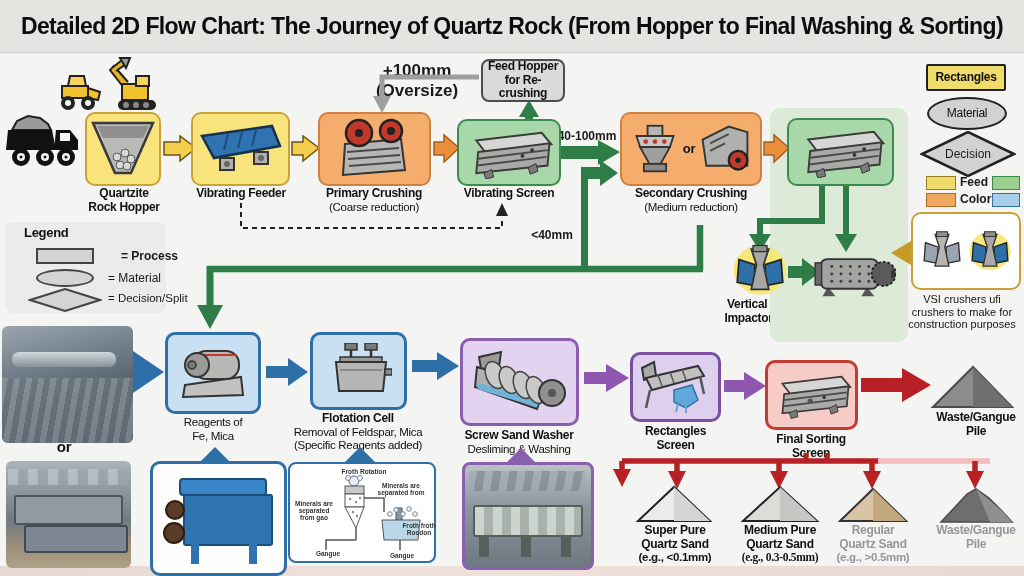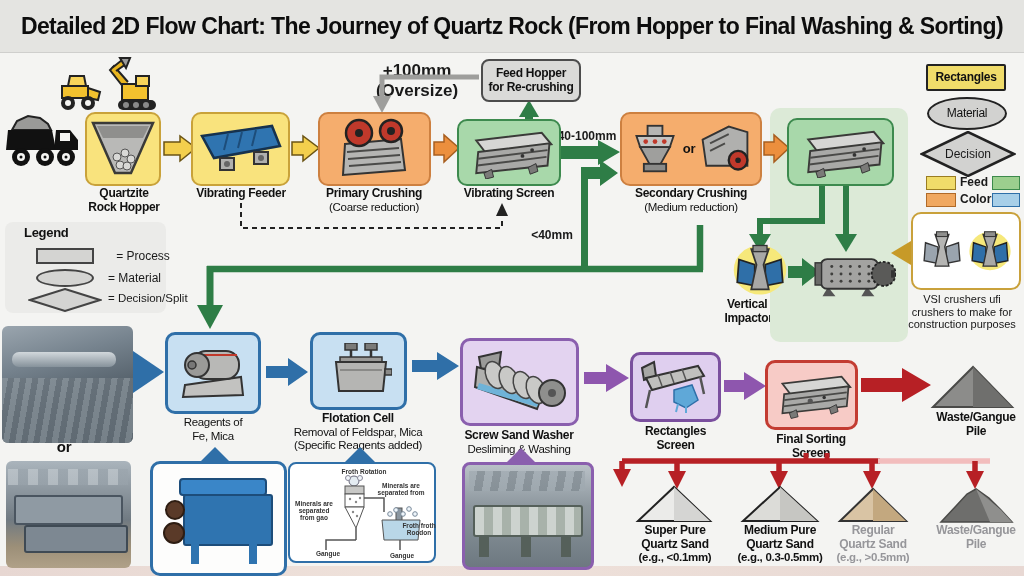--- a/index.html
+++ b/index.html
@@ -224,21 +224,21 @@
     <polygon points="14,26 88,17 86,40 12,48" fill="#a9a9a7" stroke="#3a3a38" stroke-width="2"></polygon>
     <path d="M14,33 L86,24 M13,40 L85,31" stroke="#4a4a48" stroke-width="2"></path>
     <circle cx="60" cy="30" r="2" fill="#333"></circle>
       <circle cx="70" cy="24" r="2" fill="#333"></circle>
     <polygon points="20,48 28,44 30,52 22,54" fill="#7a7a78" stroke="#333"></polygon>
     <polygon points="66,42 74,38 76,46 68,49" fill="#7a7a78" stroke="#333"></polygon>
   </svg>
 </div>
 <div class="lbl" style="left:453px;top:187px;width:112px;">Vibrating Screen</div>
 
-<div class="box graybox z3" style="left:481px;top:59px;width:100px;height:43px;flex-direction:column;">
+<div class="box graybox z3" style="left:481px;top:59px;width:84px;height:43px;flex-direction:column;">
   <div class="lbl" style="position:static;">Feed Hopper</div>
   <div class="lbl" style="position:static;">for Re-crushing</div>
 </div>
 <div class="smlbl" style="left:356px;top:61px;width:122px;font-size:17px;">+100mm (Oversize)</div>
 <div class="smlbl" style="left:552px;top:129px;width:70px;">40-100mm</div>
 <div class="smlbl" style="left:524px;top:228px;width:56px;">&lt;40mm</div>
 <div class="smlbl" style="left:849px;top:219px;width:54px;">-40mm</div>
 
 <div class="box obox z3" style="left:620px;top:112px;width:142px;height:74px;gap:2px;">
   <svg width="52" height="54" viewBox="0 0 56 56">
@@ -335,21 +335,21 @@
 </div>
 <div class="cap" style="left:900px;top:293px;width:124px;">
   <div>VSI crushers ufi</div>
   <div>crushers to make for</div>
   <div>construction purposes</div>
 </div>
 
 <div class="box legendbox z3" style="left:5px;top:222px;width:161px;height:91px;"></div>
 <div class="lbl" style="left:24px;top:226px;width:60px;text-align:left;font-size:13px;z-index:3;">Legend</div>
 <div class="swatch z3" style="left:36px;top:248px;width:58px;height:16px;background:#d4d4d2;border:2px solid #444;"></div>
-<div class="smlbl" style="left:108px;top:249px;width:70px;text-align:center;font-weight:normal;z-index:3;">= Process</div>
+<div class="smlbl" style="left:108px;top:249px;width:70px;text-align:right;font-weight:bold;z-index:3;">= Process</div>
 <div class="swatch z3" style="left:36px;top:269px;width:58px;height:18px;background:#d4d4d2;border:2px solid #444;border-radius:50%;"></div>
 <div class="smlbl" style="left:108px;top:271px;width:70px;text-align:left;font-weight:normal;z-index:3;">= Material</div>
 <svg class="abs z3" style="left:28px;top:288px;" width="74" height="24" viewBox="0 0 74 24">
   <polygon points="37,1 72,12 37,23 2,12" fill="#d4d4d2" stroke="#444" stroke-width="2"></polygon>
 </svg>
 <div class="smlbl" style="left:108px;top:292px;width:100px;text-align:left;font-weight:normal;font-size:11.5px;z-index:3;">= Decision/Split</div>
 
 <div class="box z3" style="left:926px;top:64px;width:80px;height:27px;background:#f0dc6a;border:2px solid #222;border-radius:2px;">
   <div class="lbl" style="position:static;">Rectangles</div>
 </div>
@@ -513,21 +513,21 @@
 </div>
 
 <div class="lbl" style="left:630px;top:524px;width:90px;">
   <div>Super Pure</div>
   <div>Quartz Sand</div>
   <div style="font-size:11.5px;">(e.g., &lt;0.1mm)</div>
 </div>
 <div class="lbl" style="left:732px;top:524px;width:96px;">
   <div>Medium Pure</div>
   <div>Quartz Sand</div>
-  <div style="font-size:11.5px;">(e.g., 0.3-0.5mm)</div>
+  <div style="font-size:11.5px;font-family:Liberation Serif, serif;">(e.g., 0.3-0.5mm)</div>
 </div>
 <div class="lbl graytxt" style="left:825px;top:524px;width:96px;">
   <div>Regular</div>
   <div>Quartz Sand</div>
   <div style="font-size:11.5px;">(e.g., &gt;0.5mm)</div>
 </div>
 <div class="lbl graytxt" style="left:928px;top:524px;width:96px;">
   <div>Waste/Gangue</div>
   <div>Pile</div>
 </div>

